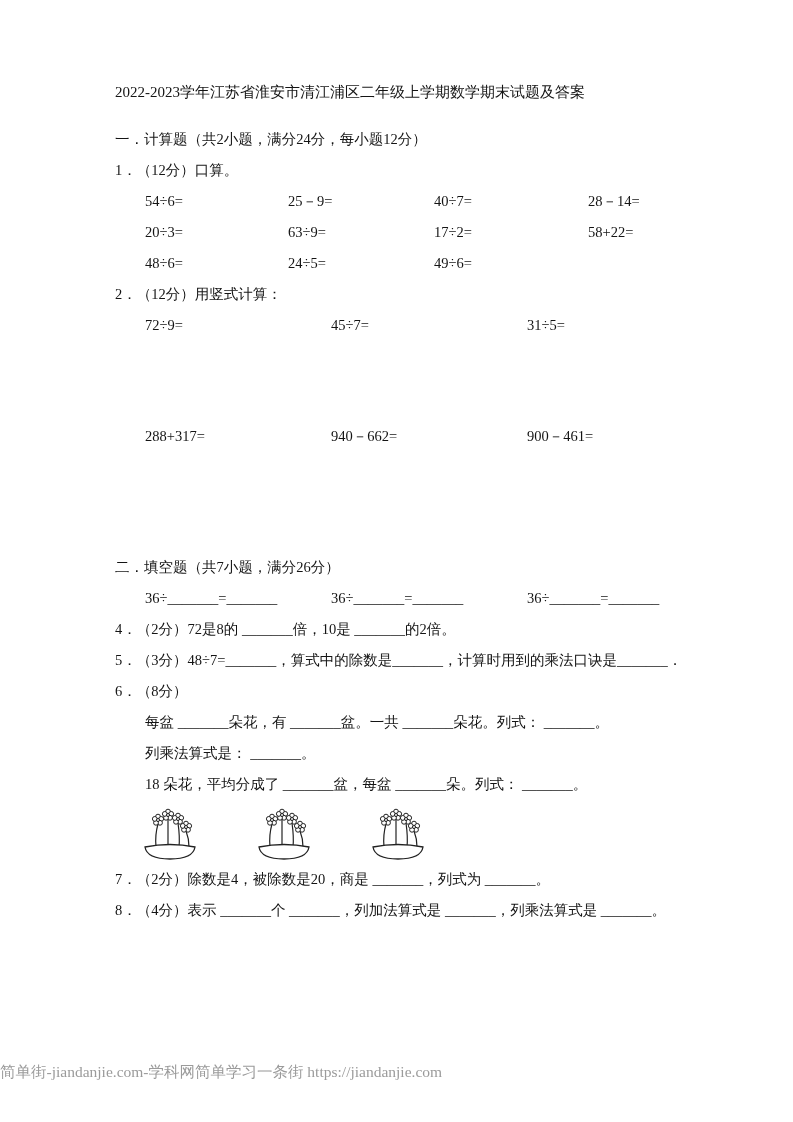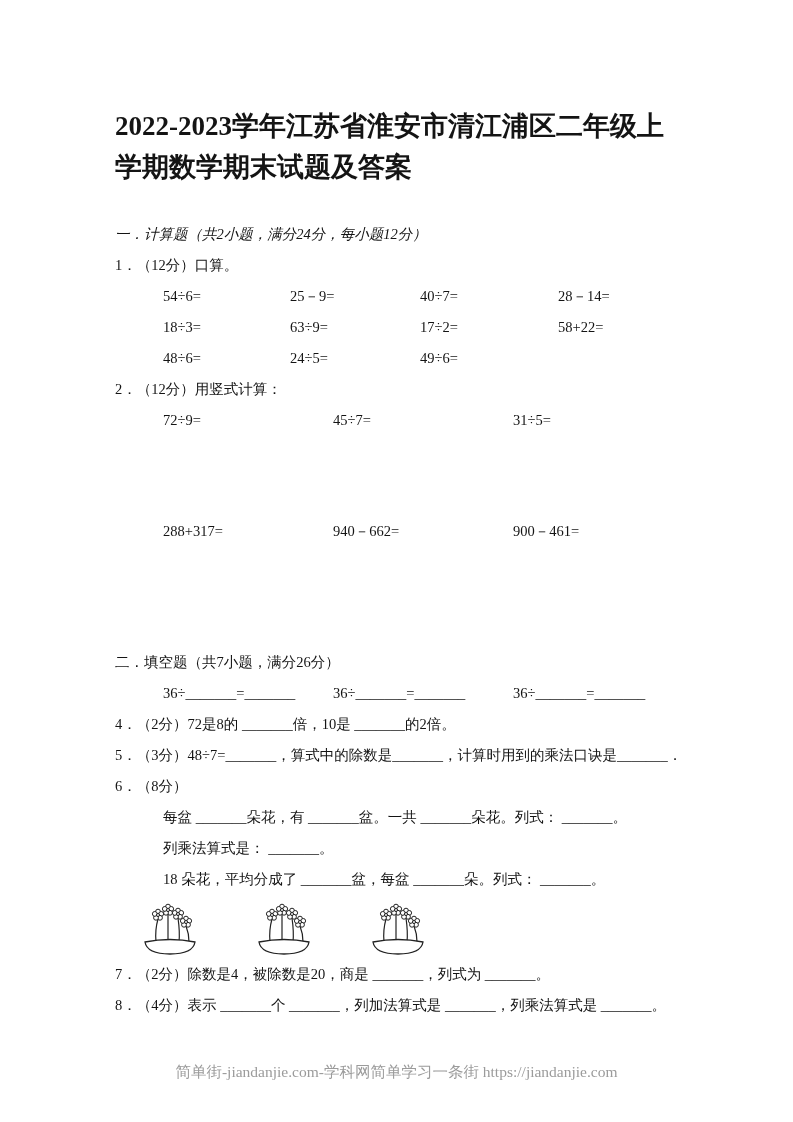--- a/index.html
+++ b/index.html
@@ -7,36 +7,36 @@
   body {
     width: 793px; height: 1122px;
     background: #ffffff;
     color: #141414;
     font-family: "Liberation Serif", "DejaVu Serif", serif;
     position: relative;
     overflow: hidden;
   }
   .content { position: absolute; left: 115px; top: 0; width: 565px; }
   .title {
-    margin: 106px 0 0 0;
-    font-size: 27px;
-    font-weight: 700;
+    margin: 81px 0 0 0;
+    font-size: 15px;
+    font-weight: 400;
     line-height: 1.5;
   }
   .line { font-size: 14.5px; line-height: 31px; white-space: nowrap; }
-  .sec-gap { margin-top: 32px; font-style: italic; }
-  .indent { margin-left: 48px; }
+  .sec-gap { margin-top: 20px; }
+  .indent { margin-left: 30px; gap: 16px; }
   .oral-row { display: grid; grid-template-columns: 127px 130px 138px auto; }
   .vert-row { display: grid; grid-template-columns: 170px 180px auto; }
   .spacer-a { height: 80px; }
   .spacer-b { height: 100px; }
   .pots { display: flex; gap: 44px; margin: 4px 0 2px 20px; height: 58px; align-items: flex-end; }
   .footer {
     position: absolute; left: 0; right: 0; top: 1062px;
-    text-align: center;
+    text-align: left;
     color: #9b9b9b;
     font-size: 15.5px;
   }
 </style>
 </head>
 <body>
 
 <div class="content">
 
   <h1 class="title">2022-2023学年江苏省淮安市清江浦区二年级上学期数学期末试题及答案</h1>
@@ -44,21 +44,21 @@
   <div class="line sec-gap">一．计算题（共2小题，满分24分，每小题12分）</div>
   <div class="line">1．（12分）口算。</div>
 
   <div class="line indent oral-row">
       <span>54÷6=</span>
       <span>25－9=</span>
       <span>40÷7=</span>
       <span>28－14=</span>
     </div>
   <div class="line indent oral-row">
-      <span>18÷3=</span>
+      <span>20÷3=</span>
       <span>63÷9=</span>
       <span>17÷2=</span>
       <span>58+22=</span>
     </div>
   <div class="line indent oral-row">
       <span>48÷6=</span>
       <span>24÷5=</span>
       <span>49÷6=</span>
     </div>
 

